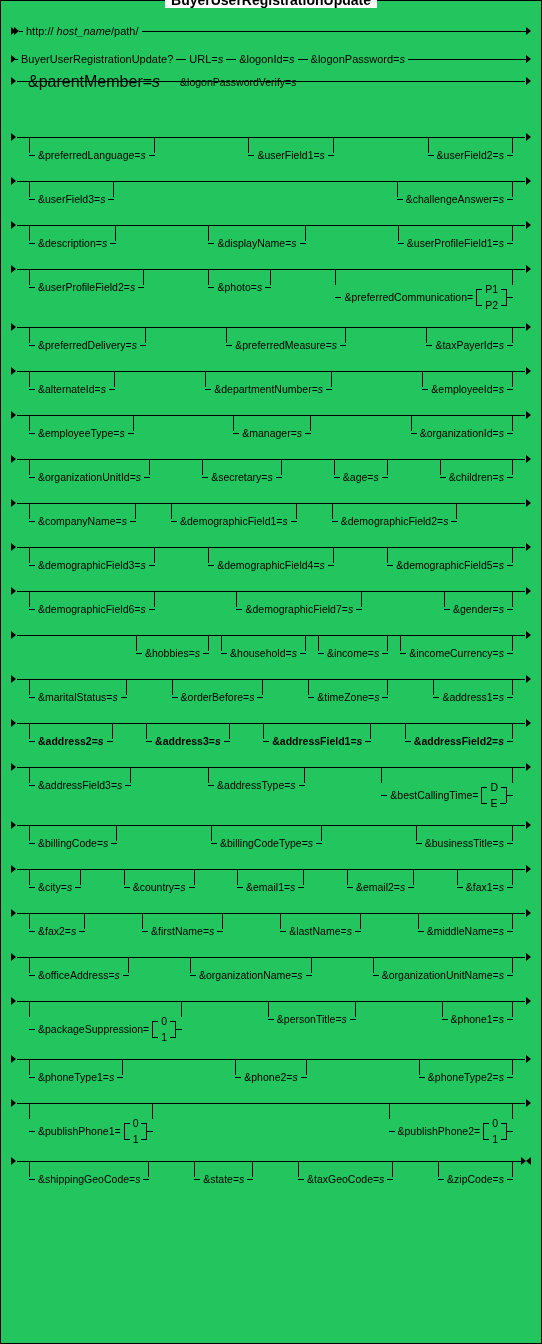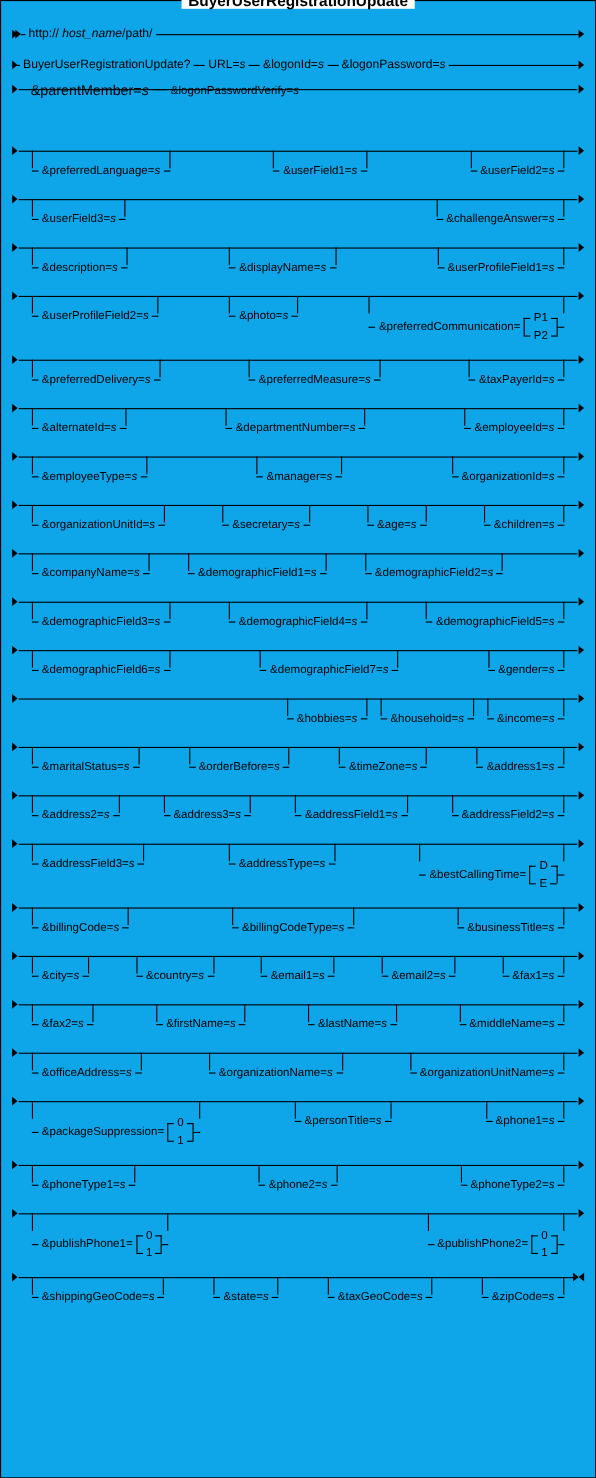--- a/index.html
+++ b/index.html
@@ -1,16 +1,16 @@
 <!DOCTYPE html>
 <html><head>
 <meta charset="utf-8">
 <style>
 body{margin:0;padding:0;font-family:Arial,sans-serif;font-size:11px;background:#fff}
-.container{width:542px;height:1344px;border:1px solid #000;box-sizing:border-box;position:relative;background:#0ea5e9}
+.container{width:542px;height:1344px;border:1px solid #000;box-sizing:border-box;position:relative;background:#22c55e}
 .title{text-align:center;font-weight:bold;font-size:14px;position:absolute;top:-9px;left:50%;transform:translateX(-50%);background:#fff;padding:0 6px}
 .content{padding:20px 10px 10px 10px}
 .arrow-start{display:inline-block;width:0;height:0;border-top:4px solid transparent;border-bottom:4px solid transparent;border-left:5px solid #000;margin-right:-2px}
 .arrow-start2{display:inline-block;width:0;height:0;border-top:4px solid transparent;border-bottom:4px solid transparent;border-left:5px solid #000}
 .arrow-end{display:inline-block;width:0;height:0;border-top:4px solid transparent;border-bottom:4px solid transparent;border-left:5px solid #000;margin-left:-1px}
 .arrow-end2{display:inline-block;width:0;height:0;border-top:4px solid transparent;border-bottom:4px solid transparent;border-right:5px solid #000}
 .txt{padding:0 3px;white-space:nowrap}
 .ital{font-style:italic}
 .s{font-style:italic}
 .rline{display:flex;align-items:center;height:20px}
@@ -67,21 +67,21 @@
 <span class="txt"><span>&amp;logonPassword=</span><span class="s">s</span></span>
 <span class="h" style="flex:1"></span>
 <span class="arrow-end"></span>
 </div>
 
 <div class="full-row" style="height:48px;margin-top:8px">
 <div class="main-line"></div>
 <span class="al arrow-start"></span>
         <span class="ar arrow-end"></span>
 <div style="display:flex;padding-left:14px;align-items:center;height:9px">
-<span class="txt" style="font-size:13px"><span>&amp;parentMember=</span><span class="s">s</span></span>
+<span class="txt" style="font-size:16px"><span>&amp;parentMember=</span><span class="s">s</span></span>
 <span style="border-top:1px solid #000;width:14px"></span>
 <span class="txt" style="font-size:10.5px"><span>&amp;logonPasswordVerify=</span><span class="s">s</span></span>
 </div>
 </div>
 
 <div id="rows-container">
         <div class="full-row" style="height: 36px; margin-top: 6px;">
           <div class="main-line"></div>
           <span class="al arrow-start"></span>
           <span class="ar arrow-end"></span>
@@ -494,20 +494,29 @@
             </div>
             <div class="item">
               <div class="idl"></div>
               <div class="idr"></div>
               <div class="ibod">
                 <span class="ih"></span>
                 <span class="il"><span>&amp;income=</span><span class="s">s</span></span>
                 <span class="ih"></span>
               </div>
             </div>
+            <div class="item">
+              <div class="idl"></div>
+              <div class="idr"></div>
+              <div class="ibod">
+                <span class="ih"></span>
+                <span class="il"><span>&amp;incomeCurrency=</span><span class="s">s</span></span>
+                <span class="ih"></span>
+              </div>
+            </div>
           </div>
         </div>
         <div class="full-row" style="height: 36px; margin-top: 6px;">
           <div class="main-line"></div>
           <span class="al arrow-start"></span>
           <span class="ar arrow-end"></span>
           <div class="items" style="justify-content: space-between;">
             <div class="item">
               <div class="idl"></div>
               <div class="idr"></div>
@@ -543,21 +552,21 @@
                 <span class="il"><span>&amp;address1=</span><span class="s">s</span></span>
                 <span class="ih"></span>
               </div>
             </div>
           </div>
         </div>
         <div class="full-row" style="height: 36px; margin-top: 6px;">
           <div class="main-line"></div>
           <span class="al arrow-start"></span>
           <span class="ar arrow-end"></span>
-          <div class="items" style="justify-content: space-between;">
+          <div class="items" style="justify-content: space-between; font-weight: bold;">
             <div class="item">
               <div class="idl"></div>
               <div class="idr"></div>
               <div class="ibod">
                 <span class="ih"></span>
                 <span class="il"><span>&amp;address2=</span><span class="s">s</span></span>
                 <span class="ih"></span>
               </div>
             </div>
             <div class="item">

